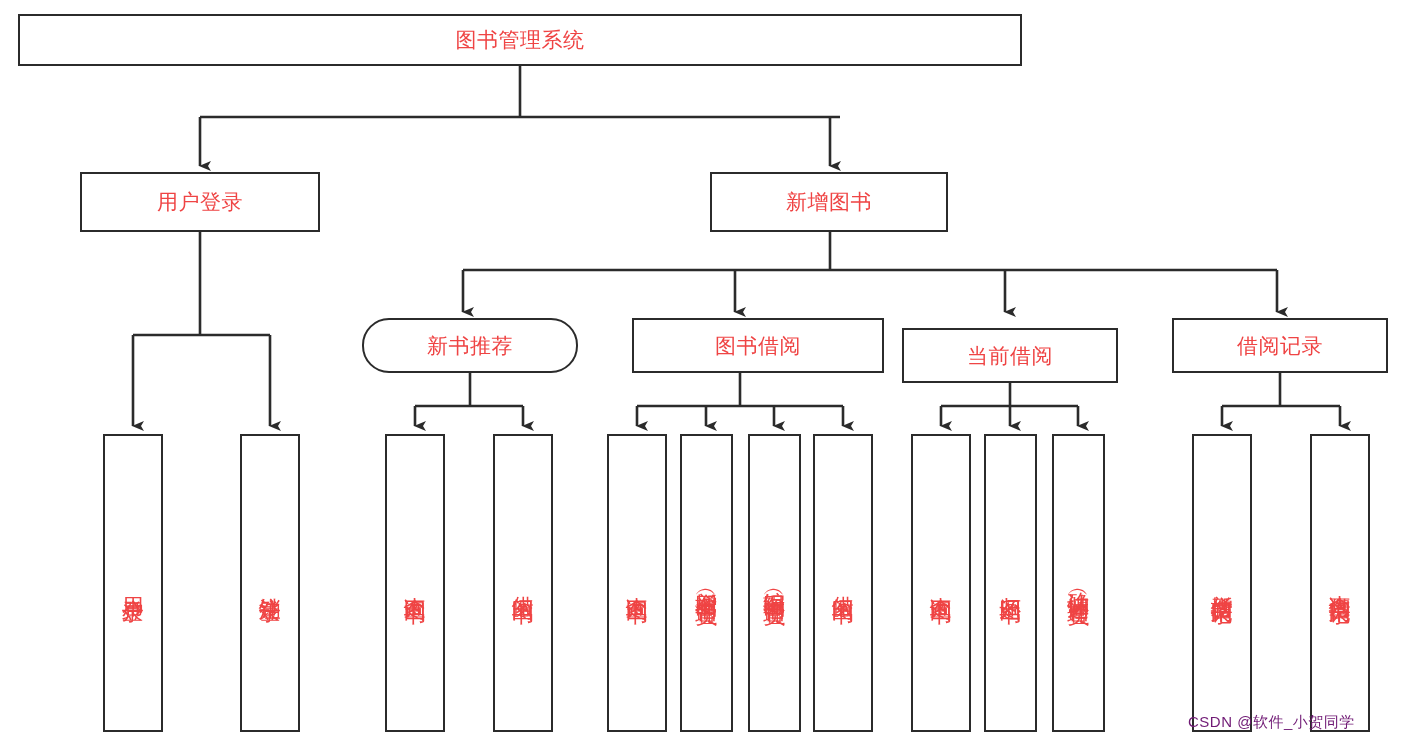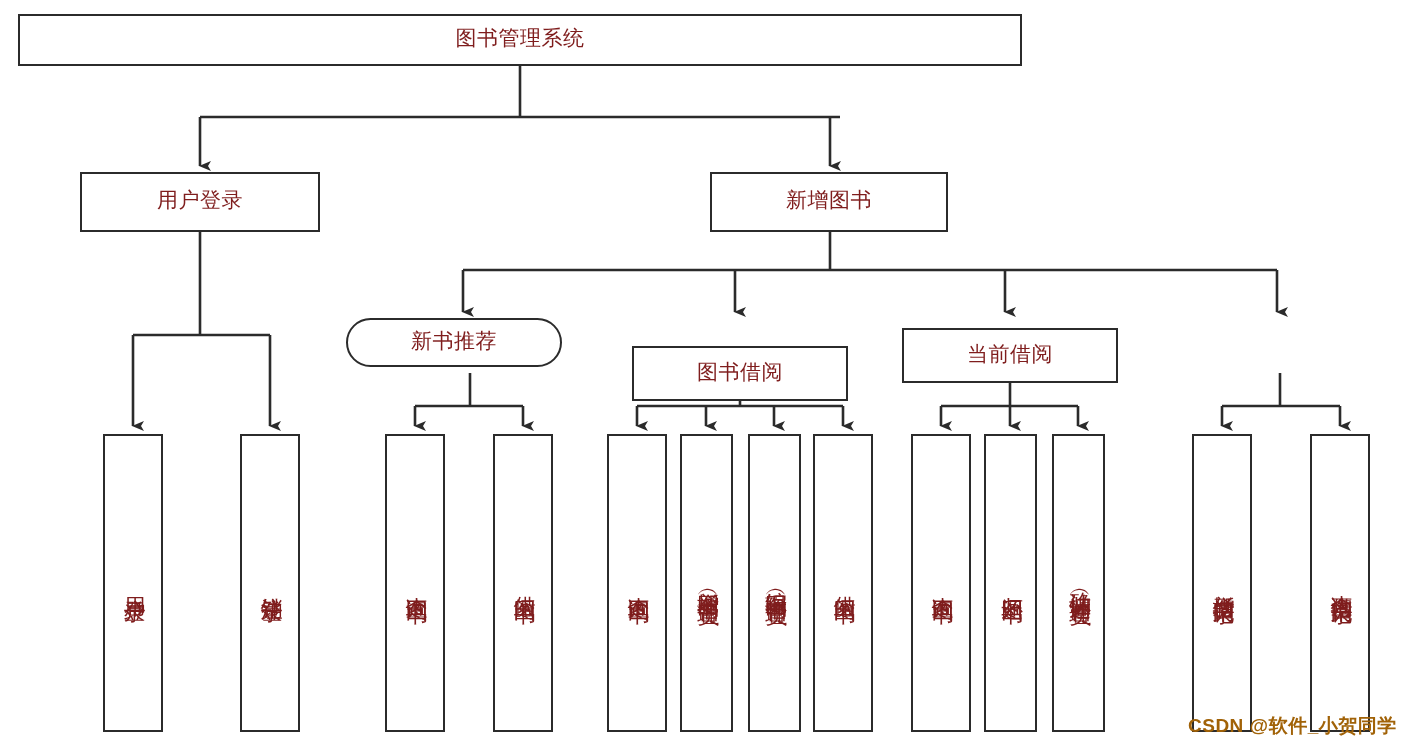--- a/index.html
+++ b/index.html
@@ -27,22 +27,21 @@
     pointer-events: none;
   }
   .node {
     position: absolute;
     box-sizing: border-box;
     border: 2px solid #2b2b2b;
     background: #ffffff;
     display: flex;
     align-items: center;
     justify-content: center;
-    color: #7f1d1d;
-    font-family: Liberation Mono, monospace;
+    color: #ef4444;
   }
   .node.horiz {
     font-size: 21px;
     letter-spacing: 0.5px;
     line-height: 1.2;
   }
   .node.vert {
     writing-mode: vertical-rl;
     text-orientation: upright;
     font-size: 22px;
@@ -51,27 +50,26 @@
     padding: 6px 0;
     text-align: center;
   }
   .node.vert .vlabel {
     writing-mode: vertical-rl;
     text-orientation: upright;
     white-space: nowrap;
   }
   #watermark {
     position: absolute;
-    font-size: 19px;
-    color: #a16207;
+    font-size: 15px;
+    color: #701a75;
     white-space: nowrap;
     letter-spacing: 0.5px;
     left: 1188px;
     top: 713px;
-    font-weight: bold;
   }
 </style>
 </head>
 <body>
 
 <div id="canvas">
 
   <svg id="edges" viewBox="0 0 1405 747" xmlns="http://www.w3.org/2000/svg">
     <defs>
       <marker id="arw" markerWidth="10" markerHeight="12" refX="5" refY="11" orient="auto" markerUnits="userSpaceOnUse">
@@ -126,28 +124,31 @@
     <span>图书管理系统</span>
   </div>
 
   <div class="node horiz" style="left:80px; top:172px; width:240px; height:60px;">
     <span>用户登录</span>
   </div>
   <div class="node horiz" style="left:710px; top:172px; width:238px; height:60px;">
     <span>新增图书</span>
   </div>
 
-  <div class="node horiz" style="left:346px; top:318px; width:216px; height:49px;border-radius:27px;">
+  <div class="node horiz" style="left:362px; top:318px; width:216px; height:55px;border-radius:27px;">
     <span>新书推荐</span>
   </div>
-  <div class="node horiz" style="left:632px; top:318px; width:216px; height:55px;margin-top:28px;">
+  <div class="node horiz" style="left:632px; top:318px; width:252px; height:55px;">
     <span>图书借阅</span>
   </div>
   <div class="node horiz" style="left:902px; top:318px; width:216px; height:55px;margin-top:10px;">
     <span>当前借阅</span>
+  </div>
+  <div class="node horiz" style="left:1172px; top:318px; width:216px; height:55px;">
+    <span>借阅记录</span>
   </div>
 
   <div class="node vert" style="left:103px; top:434px; width:60px; height:298px;">
     <span class="vlabel">用户登录</span>
   </div>
   <div class="node vert" style="left:240px; top:434px; width:60px; height:298px;">
     <span class="vlabel">注销登录</span>
   </div>
 
   <div class="node vert" style="left:385px; top:434px; width:60px; height:298px;">

